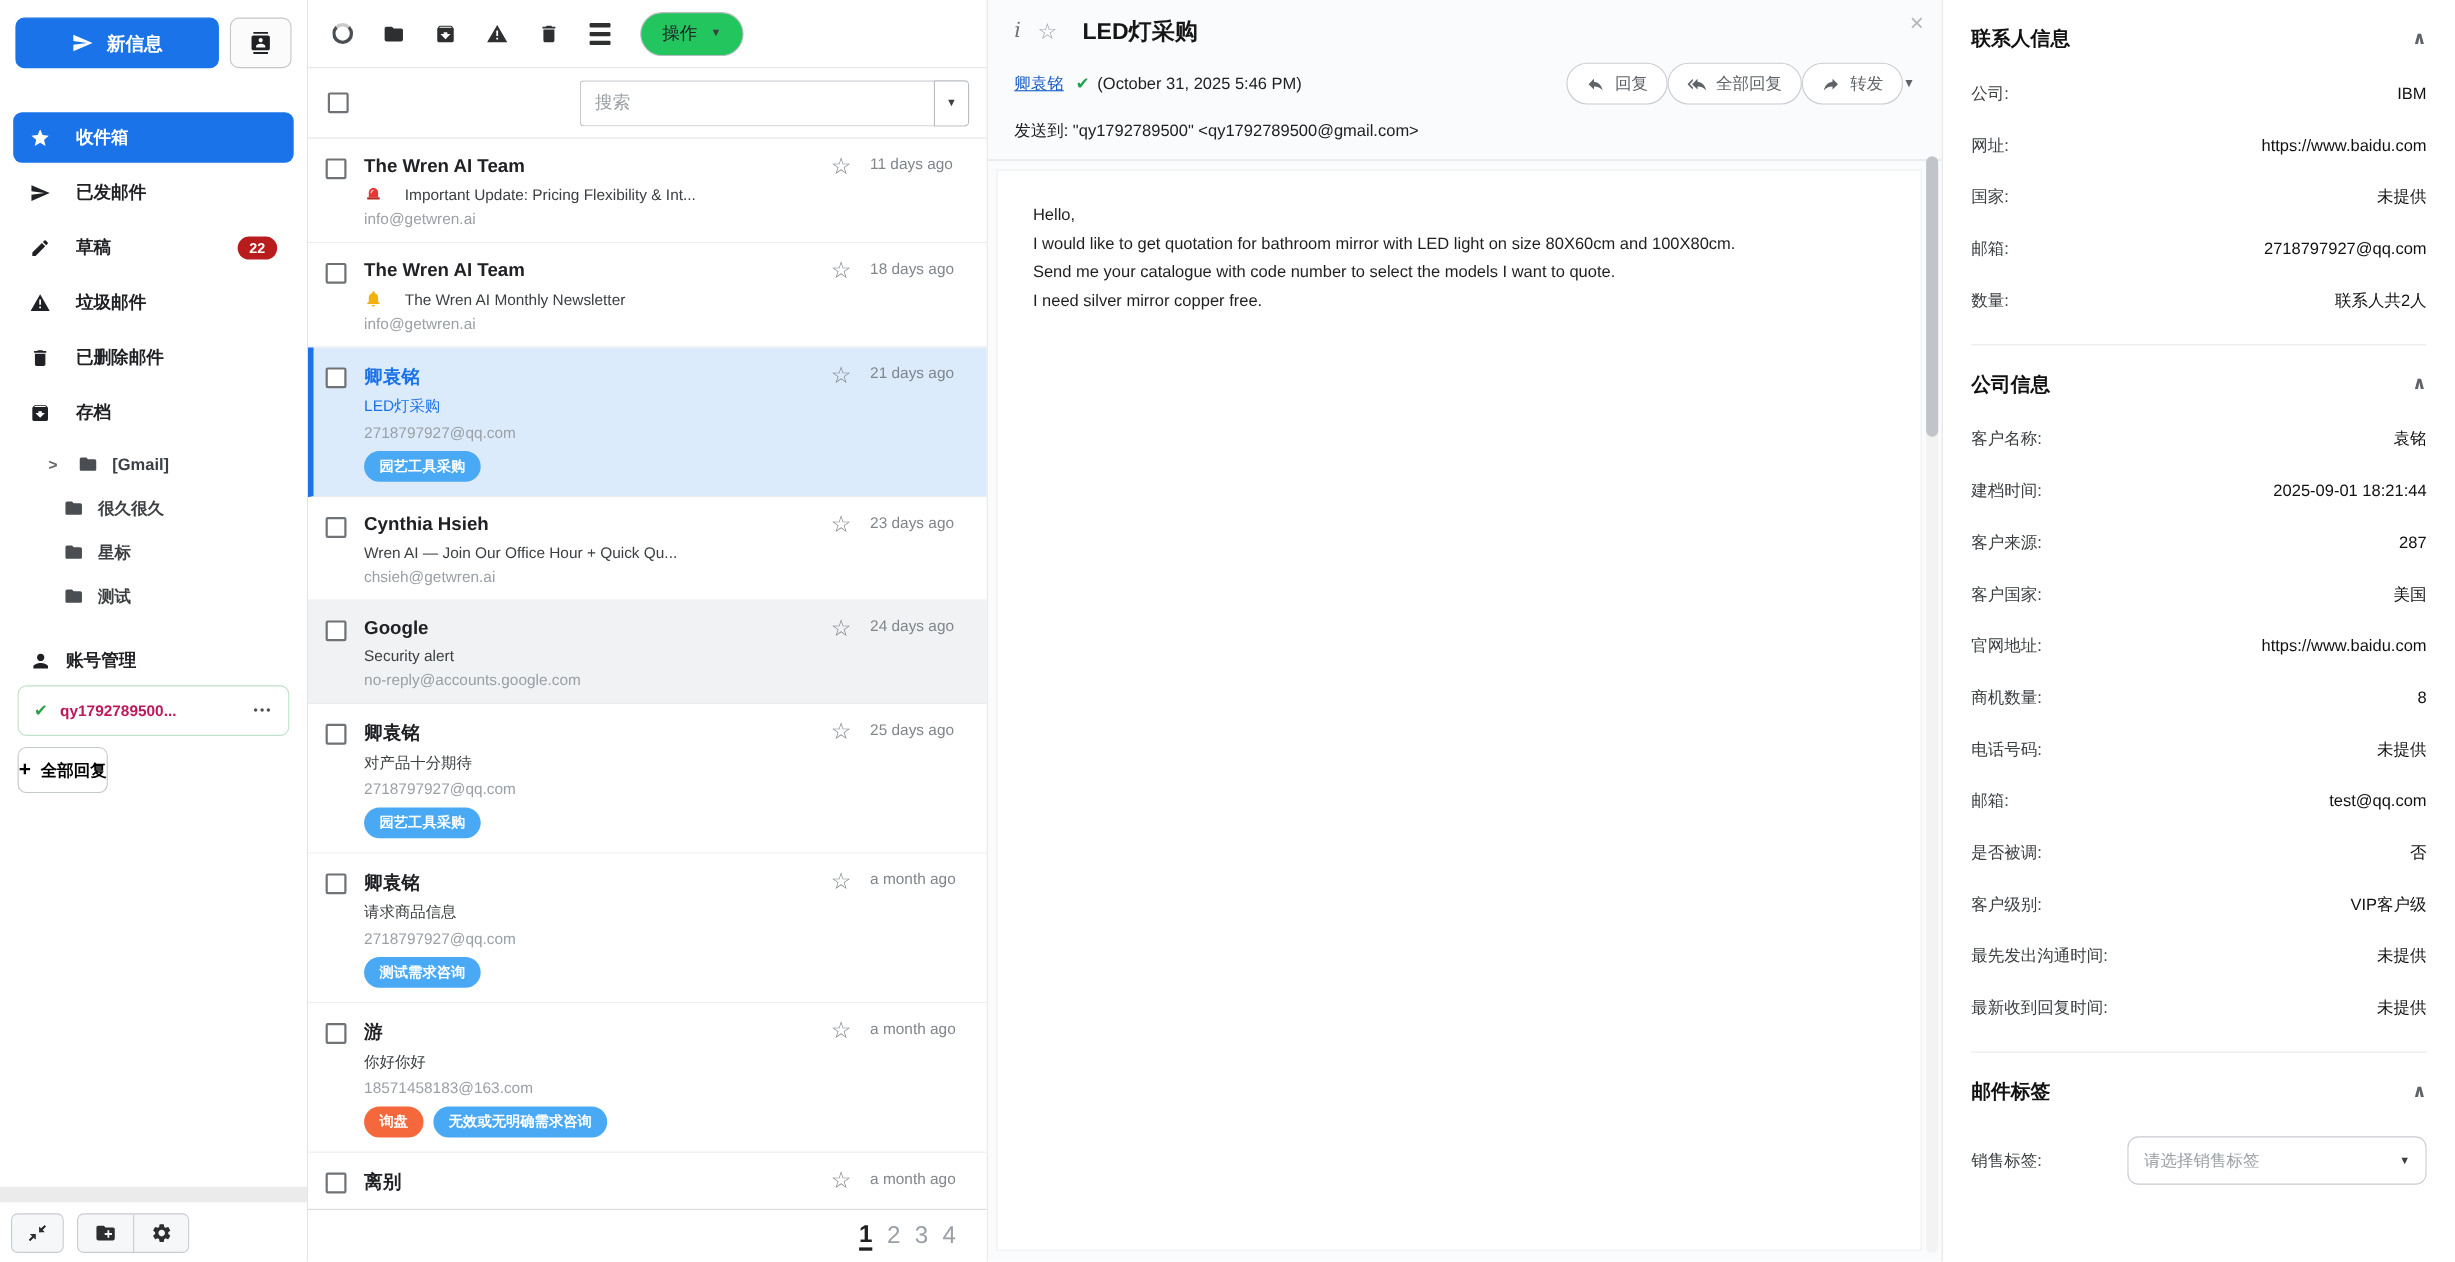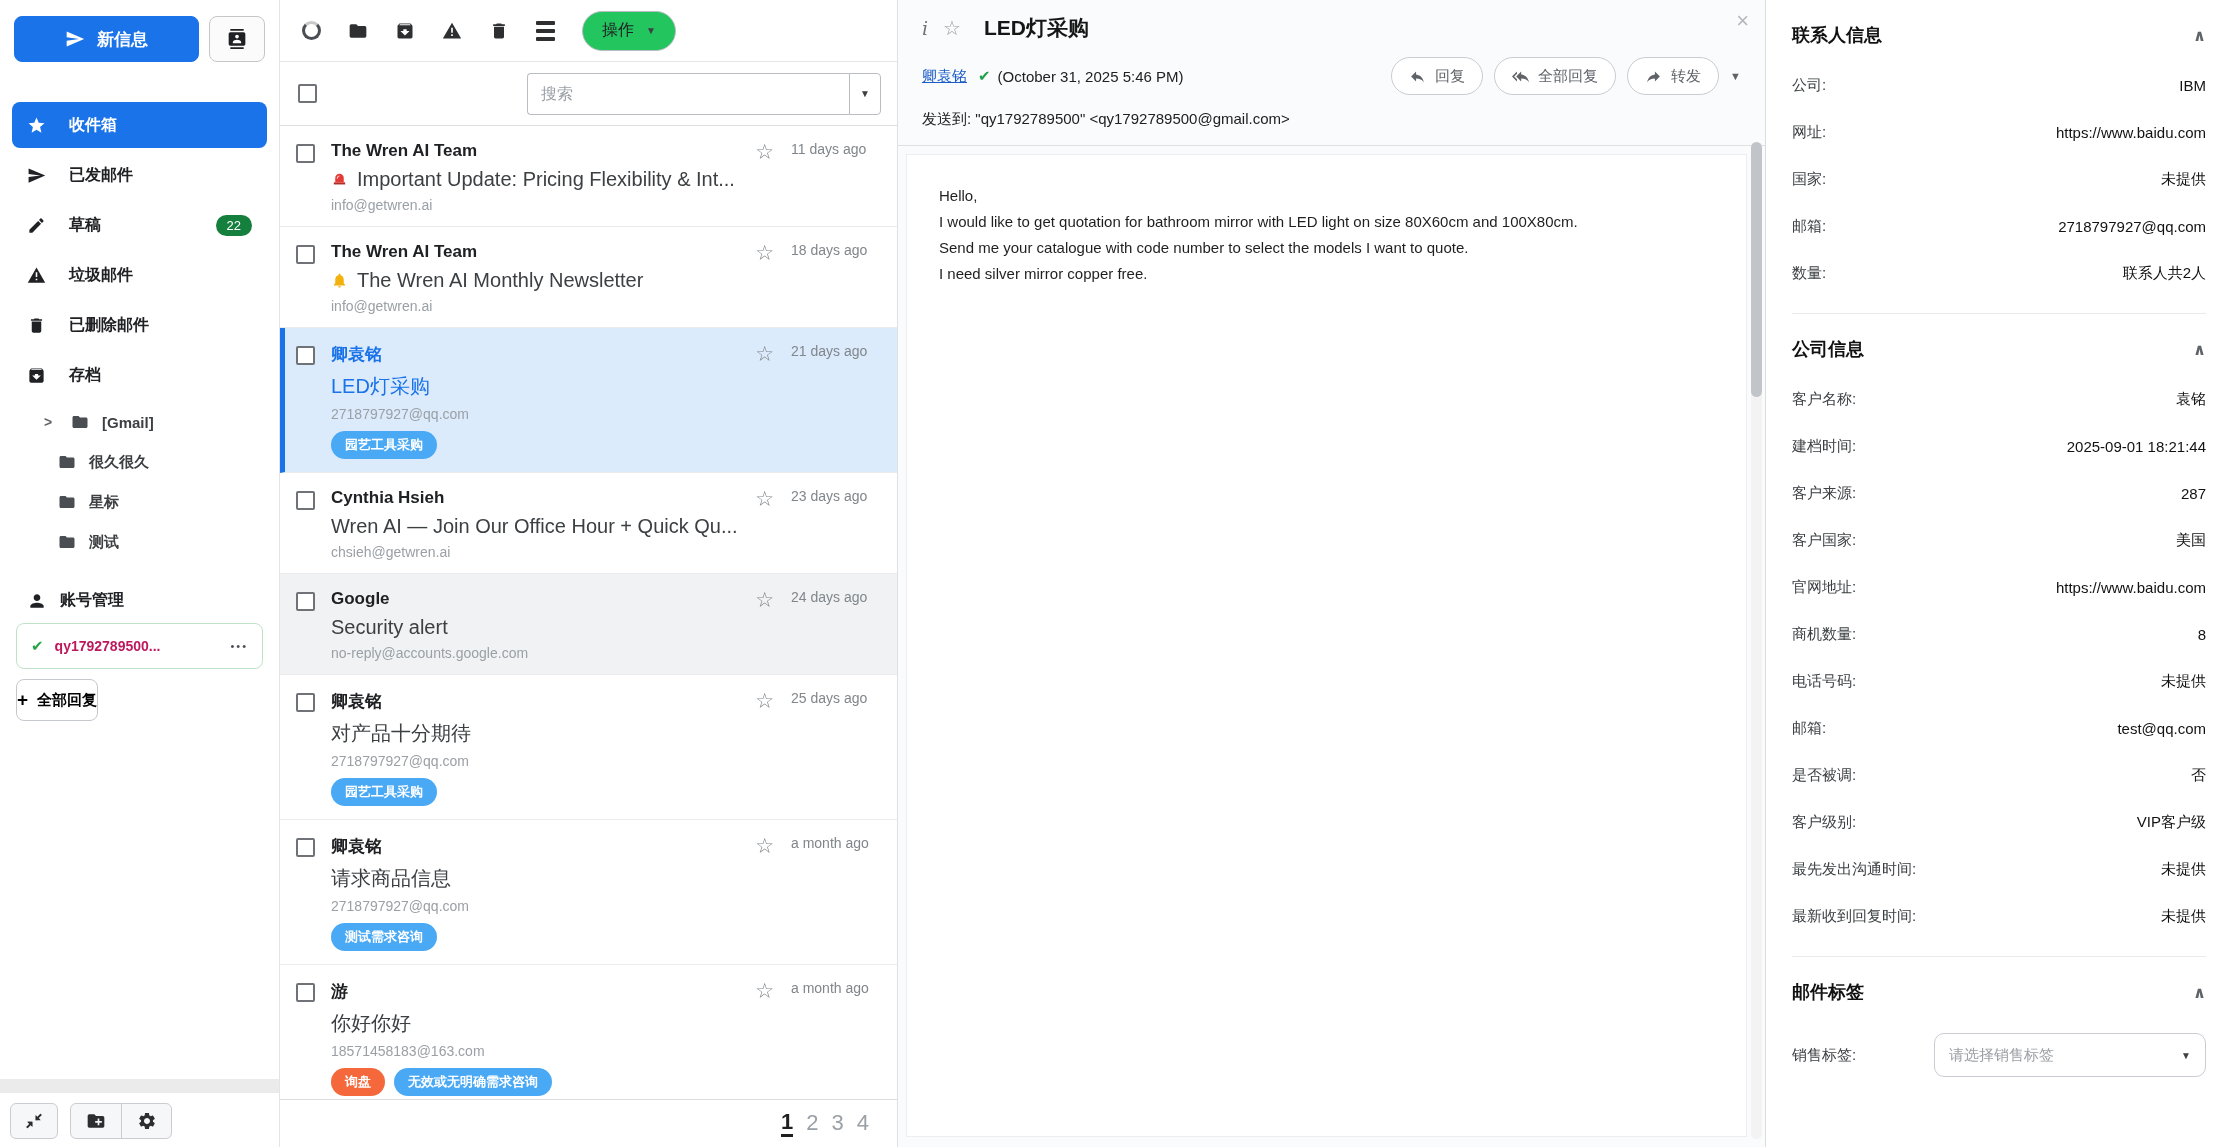--- a/index.html
+++ b/index.html
@@ -9,21 +9,21 @@
   .ic { width:20px; height:20px; fill:currentColor; flex:none; }
 
   
   .sidebar { width:280px; flex:none; position:relative; border-right:1px solid #e4e4e4; padding-top:16px; background:#fff; }
   .compose-row { display:flex; gap:10px; padding:0 14px; margin-bottom:40px; }
   .compose-btn { flex:1; height:46px; background:#1a73e8; color:#fff; border:1px solid #1a73e8; border-radius:8px; display:flex; align-items:center; justify-content:center; gap:12px; font-size:17px; font-weight:700; cursor:pointer; }
   .contacts-btn { width:56px; height:46px; border:1px solid #c6c6c6; border-radius:8px; background:#fbfbfb; display:flex; align-items:center; justify-content:center; color:#202124; cursor:pointer; }
   .nav-item { height:46px; margin:4px 12px; display:flex; align-items:center; gap:23px; padding:0 15px; border-radius:8px; font-size:16px; font-weight:700; color:#202124; cursor:pointer; }
   .nav-item .ic { width:19px; height:19px; }
   .nav-item.active { background:#1a73e8; color:#fff; }
-  .badge { margin-left:auto; background:#15803d; color:#fff; font-size:13px; font-weight:400; padding:3px 11px; border-radius:999px; }
+  .badge { margin-left:auto; background:#b91c1c; color:#fff; font-size:13px; font-weight:700; padding:3px 11px; border-radius:999px; }
   .folder-item { height:40px; display:flex; align-items:center; gap:13px; padding-left:44px; font-size:15px; font-weight:600; color:#3c4043; cursor:pointer; }
   .folder-item .chev { width:14px; color:#5f6368; font-size:14px; }
   .folder-item.child { padding-left:58px; }
   .folder-item .ic { width:18px; height:18px; color:#4a4d51; }
   .account-header { margin:28px 12px 12px; display:flex; align-items:center; gap:13px; padding:0 15px; font-size:16px; font-weight:700; }
   .account-card { margin:0 16px 10px; border:1px solid #bfe3c8; border-radius:8px; height:46px; display:flex; align-items:center; gap:11px; padding:0 14px; cursor:pointer; }
   .acc-check { color:#27a344; font-size:15px; }
   .account-name { color:#be185d; font-size:14px; font-weight:700; }
   .account-menu { margin-left:auto; color:#4a4d51; font-size:11px; letter-spacing:2px; cursor:pointer; }
   .add-account { margin:4px 16px; border:1px solid #c4c7cc; border-radius:8px; height:42px; display:flex; align-items:center; justify-content:center; gap:9px; font-size:15px; font-weight:700; background:#fff; cursor:pointer; }
@@ -51,21 +51,21 @@
   .search-input::placeholder { color:#9aa0a6; }
   .search-dd { width:32px; height:42px; border:1px solid #b9bdc2; border-radius:0 4px 4px 0; background:#fff; display:flex; align-items:center; justify-content:center; cursor:pointer; }
   .email-list { flex:1; overflow:hidden; }
   .email-row { display:flex; padding:15px 18px 13px 16px; border-bottom:1px solid #ececec; background:#fff; cursor:pointer; }
   .email-row.selected { background:#dcebfb; border-left:5px solid #1a73e8; padding-left:11px; }
   .email-row.shaded { background:#f1f2f3; }
   .row-check { margin-top:3px; }
   .row-main { margin-left:16px; flex:1; min-width:0; }
   .row-sender { font-size:17px; font-weight:700; color:#202124; }
   .email-row.selected .row-sender, .email-row.selected .row-subject { color:#1a73e8; }
-  .row-subject { margin-top:7px; font-size:20px; color:#3c4043; display:flex; align-items:center; gap:9px; white-space:nowrap; overflow:hidden; }
+  .row-subject { margin-top:7px; font-size:14px; color:#3c4043; display:flex; align-items:center; gap:20px; white-space:nowrap; overflow:hidden; }
   .subj-ic { width:17px; height:17px; flex:none; }
   .row-address { margin-top:6px; font-size:14px; color:#9aa0a6; }
   .row-tags { margin-top:9px; display:flex; gap:9px; }
   .row-tag { color:#fff; font-size:13px; font-weight:700; padding:5px 14px; border-radius:999px; }
   .row-tag.blue { background:#4aa9f5; }
   .row-tag.orange { background:#f4683c; }
   .row-side { margin-left:10px; flex:none; display:flex; align-items:flex-start; gap:17px; }
   .row-star { font-size:21px; line-height:1; color:#80868b; cursor:pointer; }
   .row-date { font-size:14px; color:#80868b; width:88px; }
   .list-footer { height:48px; flex:none; border-top:1px solid #dcdcdc; background:#fff; display:flex; align-items:center; justify-content:flex-end; gap:13px; padding-right:28px; }
@@ -77,21 +77,21 @@
   .msg-head { flex:none; padding:14px 24px 0; border-bottom:1px solid #e0e0e0; }
   .mh-row1 { display:flex; align-items:center; gap:15px; }
   .info-i { font-family:"DejaVu Serif","Liberation Serif",serif; font-style:italic; font-size:19px; color:#6f7377; cursor:pointer; }
   .mh-star { font-size:20px; color:#9aa0a6; cursor:pointer; }
   .msg-title { font-size:21px; font-weight:700; color:#161616; margin-left:8px; }
   .msg-close { position:absolute; top:10px; right:16px; font-size:22px; color:#b4b8bc; cursor:pointer; line-height:1; }
   .mh-row2 { display:flex; align-items:center; margin-top:15px; }
   .sender-link { color:#1a5cc8; text-decoration:underline; font-size:15px; cursor:pointer; }
   .verified { color:#21a04b; font-size:15px; margin:0 7px 0 11px; }
   .msg-date { font-size:15px; color:#202124; }
-  .mh-actions { margin-left:auto; display:flex; align-items:center; gap:11px; }
+  .mh-actions { margin-left:auto; display:flex; align-items:center; }
   .pill-btn { height:38px; padding:0 17px; border:1px solid #c9ccd1; border-radius:19px; background:#fff; color:#5f6368; font-size:15px; display:flex; align-items:center; gap:9px; cursor:pointer; }
   .pill-btn .ic { width:17px; height:17px; }
   .fwd-caret { color:#5f6368; font-size:11px; cursor:pointer; }
   .mh-row3 { margin-top:15px; padding-bottom:16px; font-size:15px; color:#202124; }
   .msg-body-wrap { flex:1; padding:8px 18px 10px 8px; }
   .msg-body { background:#fff; border:1px solid #eceff1; height:100%; padding:28px 32px; font-size:15px; color:#1f1f1f; line-height:26px; }
   .v-track { position:absolute; right:3px; top:142px; bottom:8px; width:11px; background:#f3f3f3; border-radius:6px; }
   .v-thumb { position:absolute; top:0; left:0; width:11px; height:255px; background:#c1c4c9; border-radius:6px; cursor:pointer; }
 
   

